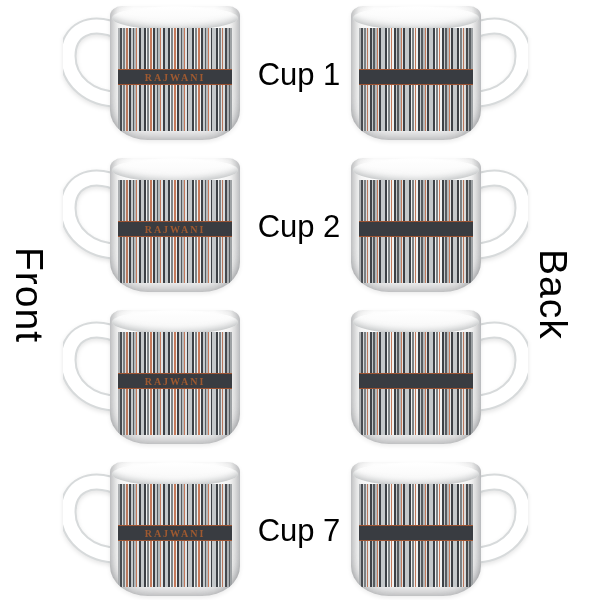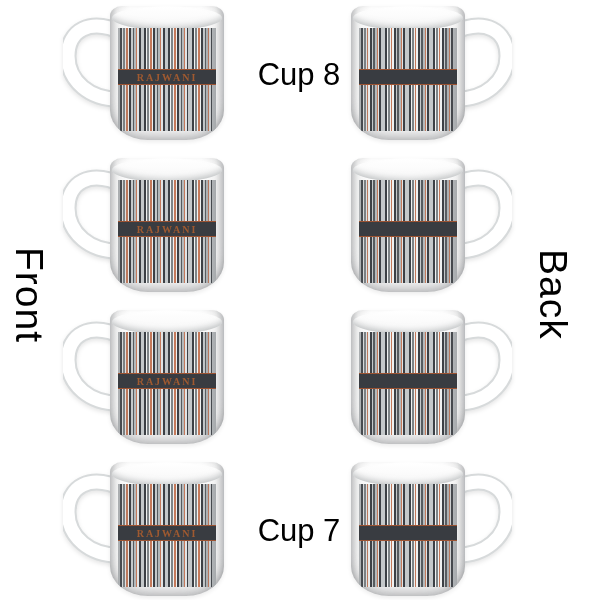--- a/index.html
+++ b/index.html
@@ -15,21 +15,21 @@
   .side-label.front{left:10px;top:247px;}
   .side-label.back{left:534px;top:249px;}
   
   .row{position:absolute;left:0;width:600px;height:140px;}
   .row-1{top:6px}.row-2{top:158px}.row-3{top:310px}.row-4{top:462px}
   .cup-label{
     position:absolute;top:50px;left:240px;width:118px;height:38px;
     text-align:center;font-size:31px;line-height:38px;color:#000;
   }
   
-  .cup{position:absolute;top:0;width:114px;height:134px;}
+  .cup{position:absolute;top:0;width:130px;height:134px;}
   .cup.front{left:110px;}
   .cup.back{left:351px;}
   .handle{position:absolute;top:11px;width:64px;height:96px;z-index:0;
     filter:drop-shadow(0 2px 2px rgba(0,0,0,.10));}
   .cup.front .handle{left:-47px;}
   .cup.back .handle{right:-47px;transform:scaleX(-1);}
   .body{
     position:absolute;inset:0;z-index:1;overflow:hidden;
     background:linear-gradient(90deg,#d8d9da 0,#f3f3f3 6%,#ffffff 18%,#ffffff 80%,#f1f1f1 93%,#d5d6d7 100%);
     border-radius:12px 12px 38px 38px / 10px 10px 30px 30px;
@@ -100,21 +100,21 @@
         </svg>
       <div class="body">
         <div class="rim"></div>
         <div class="print">
           <div class="band">
             <span class="brand">RAJWANI</span>
           </div>
         </div>
       </div>
     </div>
-    <div class="cup-label">Cup 8</div>
+    <div class="cup-label">Cup 1</div>
     <div class="cup back">
       <svg class="handle">
           <use href="#handle-shape"></use>
         </svg>
       <div class="body">
         <div class="rim"></div>
         <div class="print">
           <div class="band"></div>
         </div>
       </div>
@@ -128,20 +128,21 @@
         </svg>
       <div class="body">
         <div class="rim"></div>
         <div class="print">
           <div class="band">
             <span class="brand">RAJWANI</span>
           </div>
         </div>
       </div>
     </div>
+    <div class="cup-label">Cup 2</div>
     <div class="cup back">
       <svg class="handle">
           <use href="#handle-shape"></use>
         </svg>
       <div class="body">
         <div class="rim"></div>
         <div class="print">
           <div class="band"></div>
         </div>
       </div>

